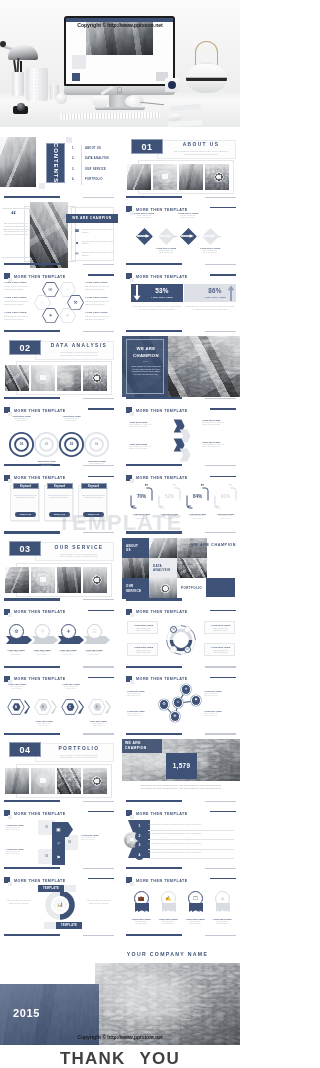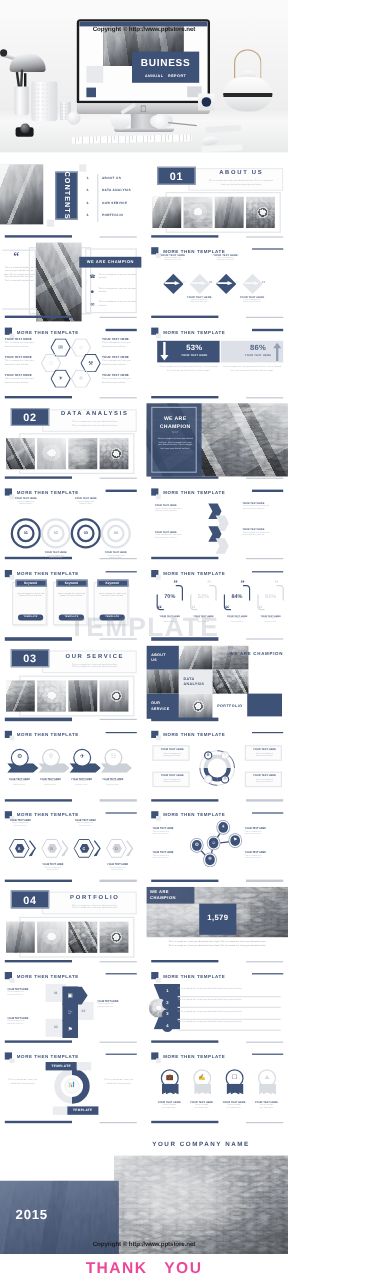--- a/index.html
+++ b/index.html
@@ -254,21 +254,21 @@
 #s-bdg .cap .d{font-size:1.6px;color:#b0b5be;line-height:2.3px;margin-top:1px}
 
 
 #footer{position:absolute;left:0;top:941px;width:240px;height:127px;overflow:hidden;background:#fff}
 #footer .photo{position:absolute;left:95px;top:4px;width:145px;height:100px}
 #footer .photo2{position:absolute;left:0;top:43px;width:99px;height:61px}
 #footer .bluewash{position:absolute;left:0;top:43px;width:99px;height:61px;background:rgba(62,82,119,.72)}
 #footer .year{position:absolute;left:13px;top:66px;color:#fff;font-size:11px;font-weight:bold;letter-spacing:.6px}
 #footer .company{position:absolute;left:95px;top:10px;width:145px;text-align:center;font-size:5.2px;font-weight:bold;color:#3e5277;letter-spacing:1.3px}
 #footer .cbar{position:absolute;left:95px;top:4px;width:145px;height:18px;background:#fff}
-#footer .thanks{position:absolute;left:0;top:108px;width:240px;text-align:center;font-size:13px;font-weight:bold;color:#ec4899;letter-spacing:1.2px}
+#footer .thanks{position:absolute;left:0;top:108px;width:240px;text-align:center;font-size:17px;font-weight:bold;color:#404040;letter-spacing:1.2px}
 #footer .thanks .sp{display:inline-block;width:14px}
 
 
 .wm-top{position:absolute;left:0;top:22px;width:240px;text-align:center;font-size:5.2px;font-weight:bold;color:#1b1c1e;letter-spacing:-.1px;z-index:60}
 .wm-bot{position:absolute;left:0;top:1034px;width:240px;text-align:center;font-size:5.2px;font-weight:bold;color:#1b1c1e;letter-spacing:-.1px;z-index:60}
 .wm-mid{position:absolute;left:0;top:510px;width:240px;text-align:center;font-size:22px;font-weight:bold;color:rgba(120,128,142,.22);letter-spacing:1px;z-index:55;pointer-events:none}
 
 </style>
 </head>
 <body>
@@ -312,24 +312,20 @@
   <div class="prop cam"></div>
 
   <div class="imac">
     <div class="frame">
       <div class="scr">
         <div class="topbar"></div>
         <div class="photo pG n1"></div>
         <div class="sq1"></div>
         <div class="sq2"></div>
         <div class="sq3"></div>
-        <div class="card">
-          <div class="t">BUINESS</div>
-          <div class="s"><span>ANNUAL</span>&nbsp;&nbsp;&nbsp;<span>REPORT</span></div>
-        </div>
       </div>
     </div>
     <div class="chin"></div>
     <div class="apple"></div>
     <div class="neck"></div>
     <div class="base"></div>
   </div>
 
   <div class="prop mortar"></div>
   <div class="prop pestle"></div>

